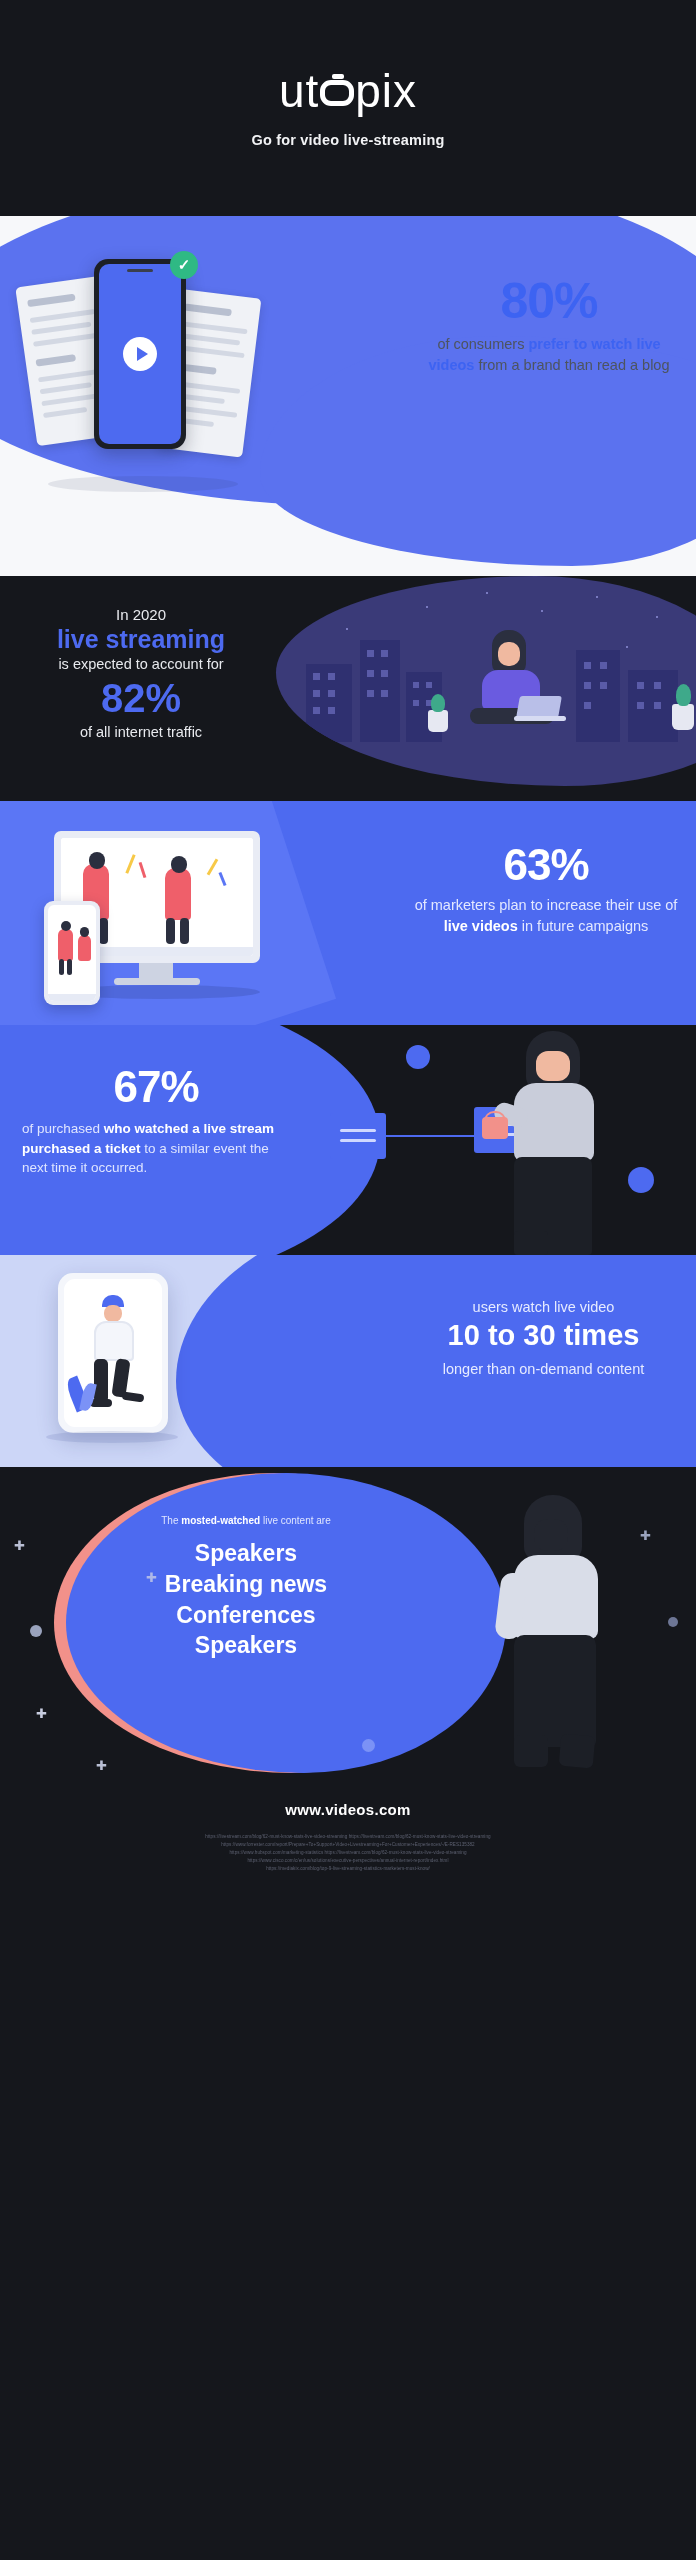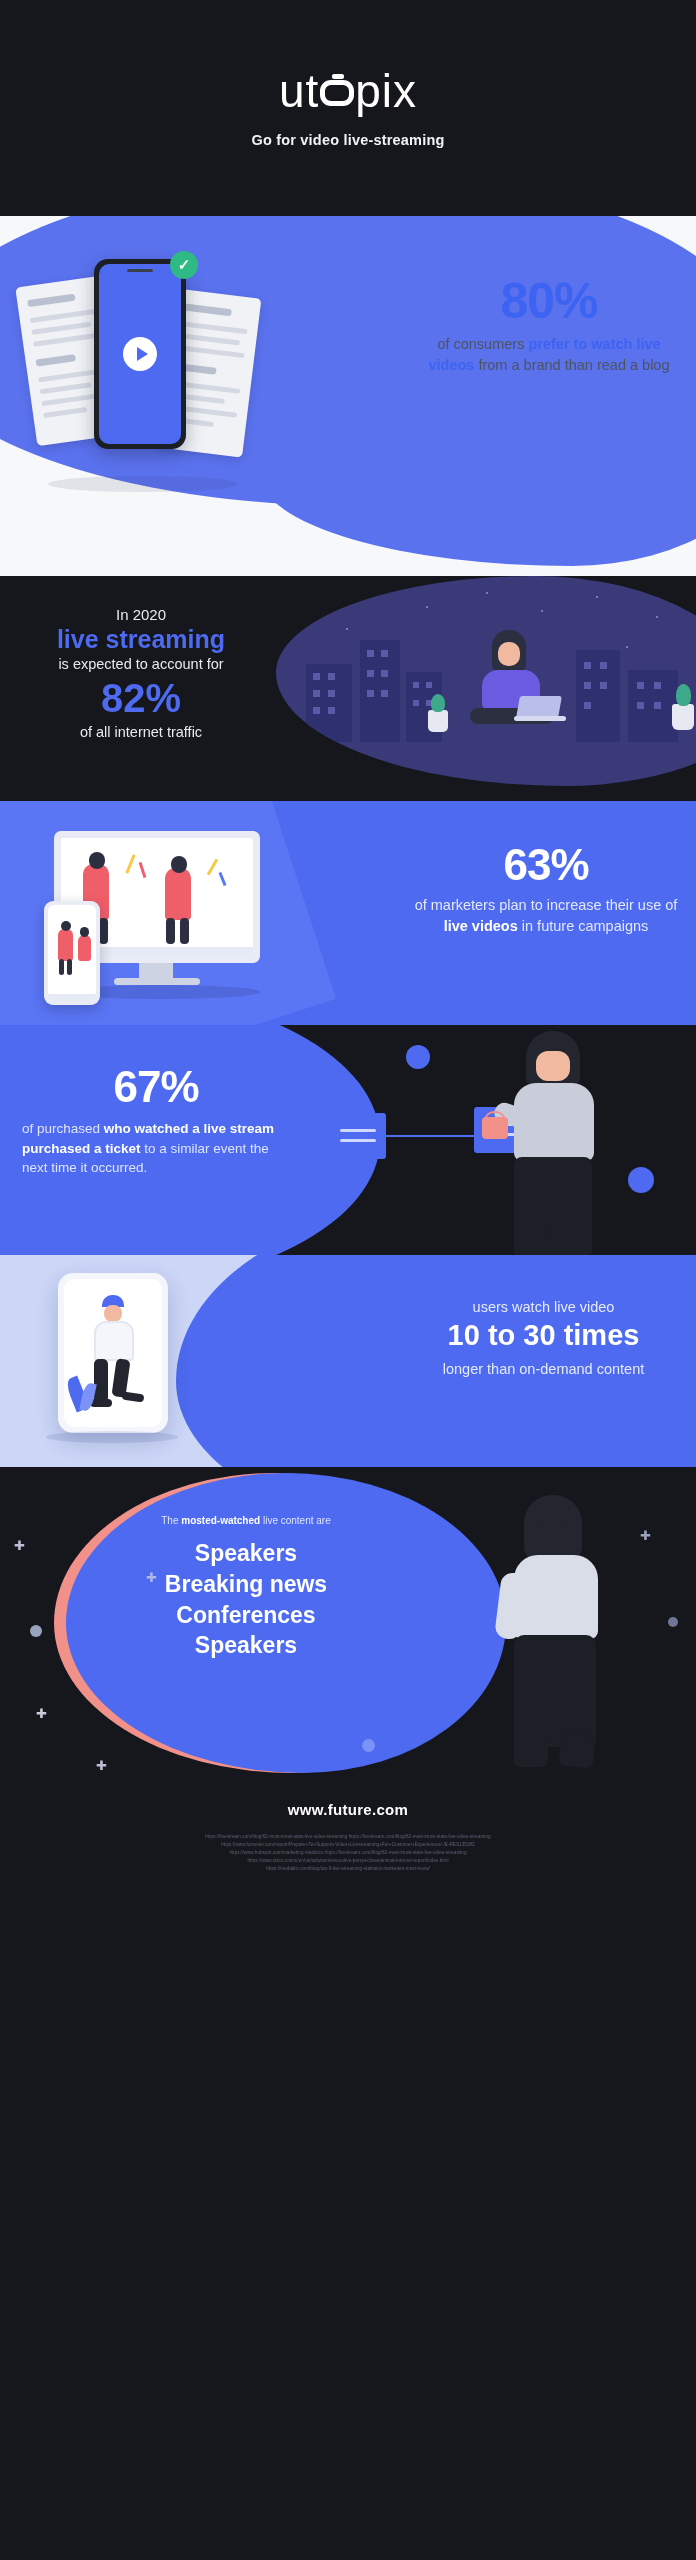--- a/index.html
+++ b/index.html
@@ -411,21 +411,21 @@
       <div class="l2">
         <div>Speakers</div>
         <div>Breaking news</div>
         <div>Conferences</div>
         <div>Speakers</div>
       </div>
     </div>
   </div>
 
   <div class="sec footer">
-    <div class="site">www.future.com</div>
+    <div class="site">www.videos.com</div>
     <div class="sources">
       <div class="srow">https://livestream.com/blog/62-must-know-stats-live-video-streaming    https://livestream.com/blog/62-must-know-stats-live-video-streaming</div>
       <div class="srow">https://www.forrester.com/report/Prepare+To+Support+Video+Livestreaming+For+Customer+Experiences/-/E-RES135382</div>
       <div class="srow">https://www.hubspot.com/marketing-statistics   https://livestream.com/blog/62-must-know-stats-live-video-streaming</div>
       <div class="srow">https://www.cisco.com/c/en/us/solutions/executive-perspectives/annual-internet-report/index.html</div>
       <div class="srow">https://mediakix.com/blog/top-9-live-streaming-statistics-marketers-must-know/</div>
     </div>
   </div>
 
 </div>

